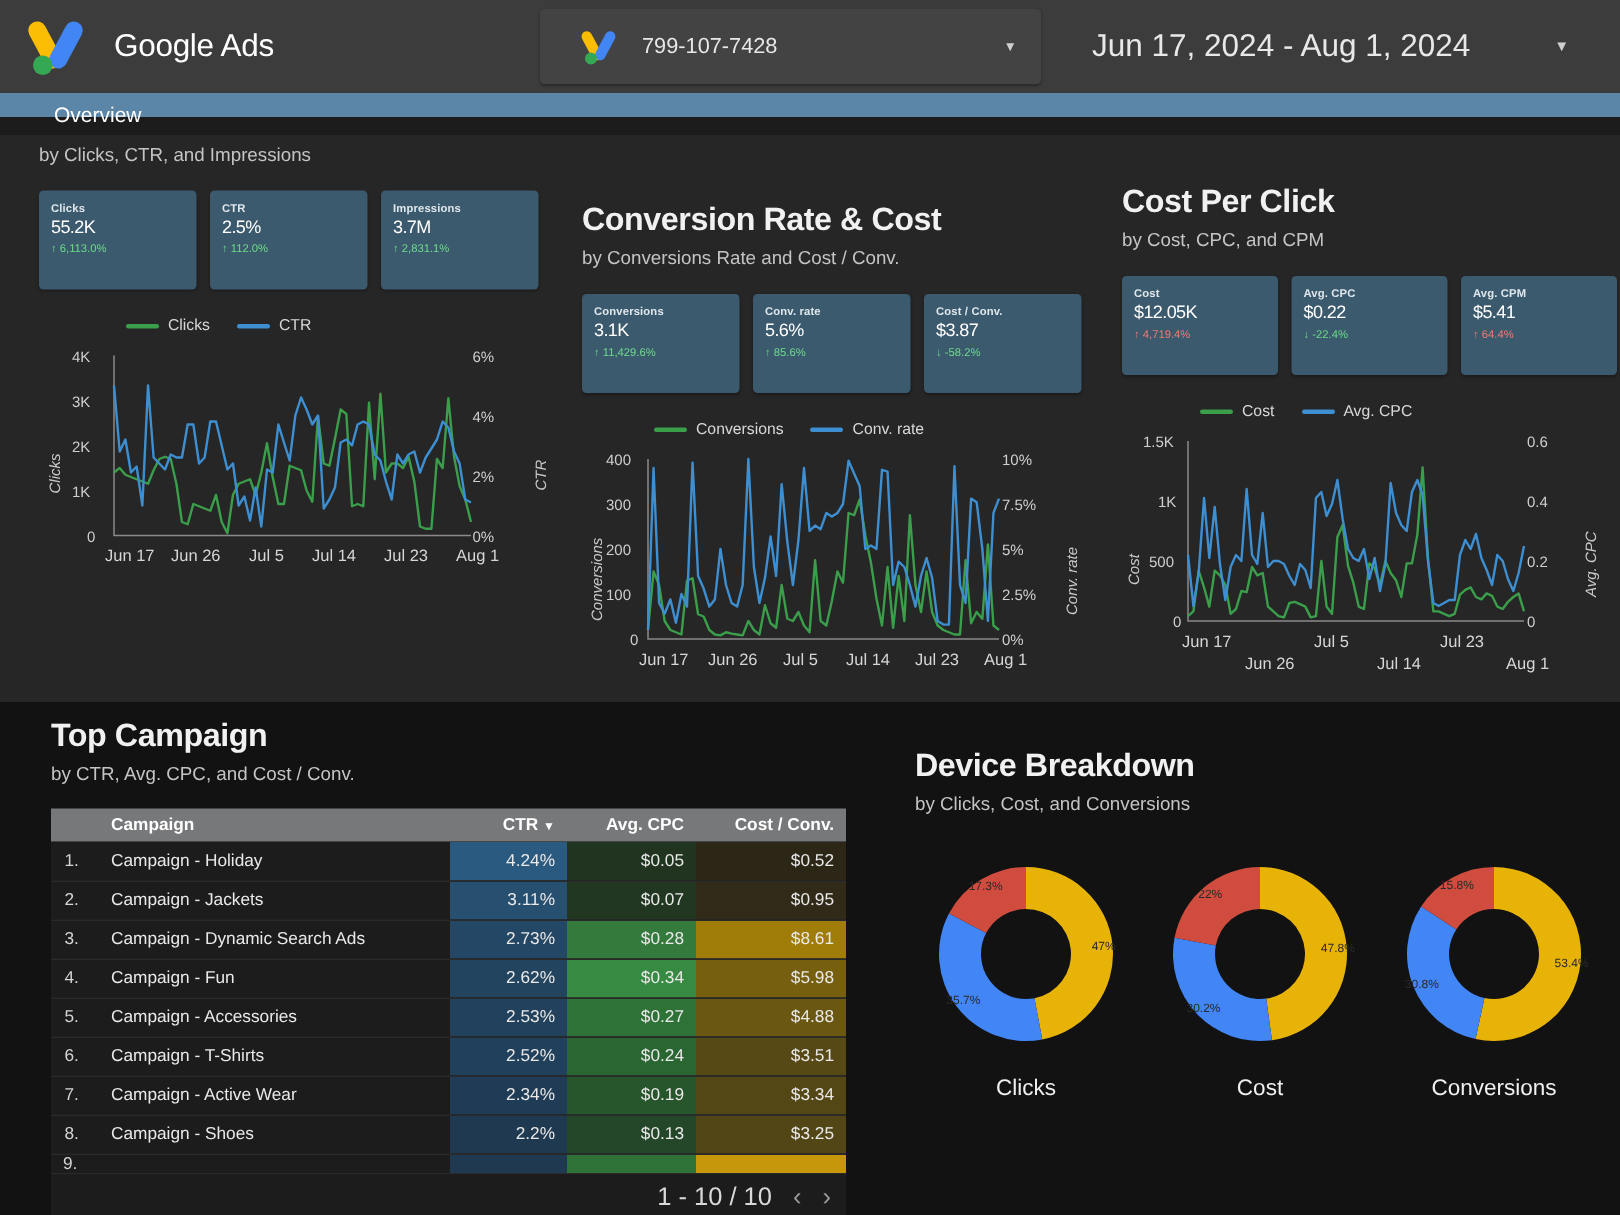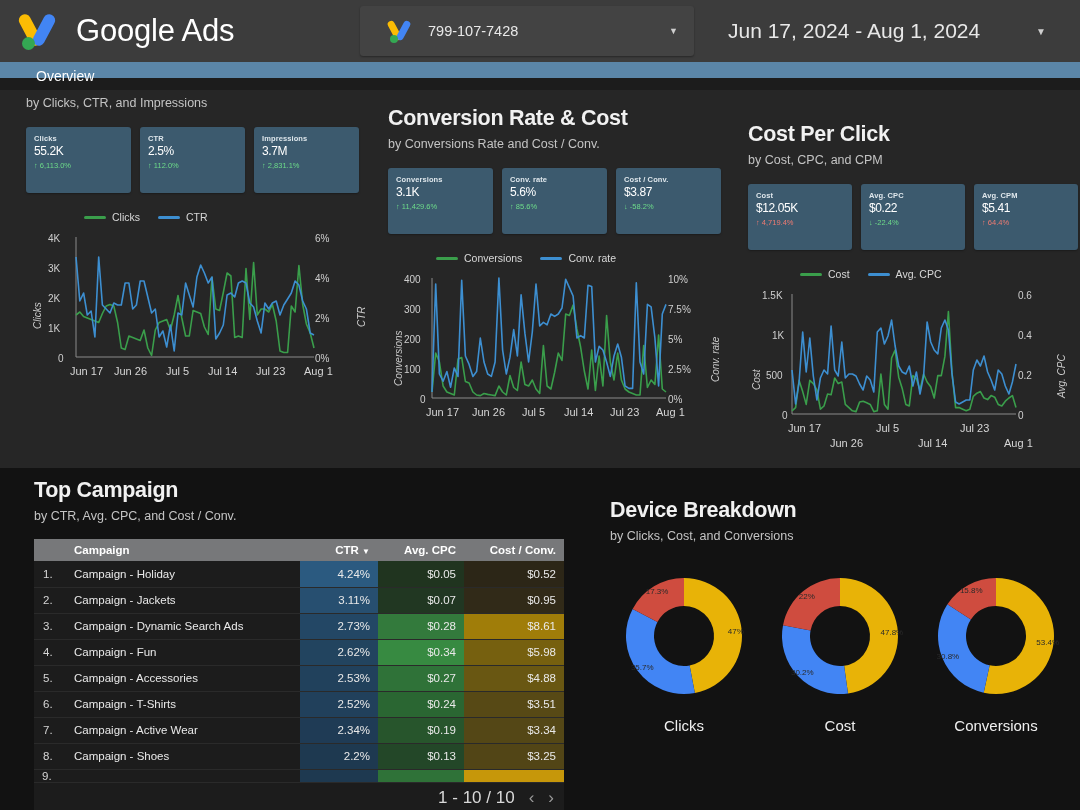--- a/index.html
+++ b/index.html
@@ -27,21 +27,21 @@
   .gads-logo .bar-b {
     position: absolute; left: 20px; top: 2px; width: 12px; height: 34px;
     background: #4285f4; border-radius: 6px;
     transform: rotate(28deg); transform-origin: 50% 50%;
   }
   .gads-logo .dot-g {
     position: absolute; left: 4px; bottom: 1px; width: 13px; height: 13px;
     background: #34a853; border-radius: 50%;
   }
   .brand-text {
-    color: #fff; font-size: 31px; font-weight: 400; margin-left: 14px;
+    color: #fff; font-size: 21px; font-weight: 400; margin-left: 14px;
     letter-spacing: -0.2px;
   }
 
   .account-select {
     position: absolute; left: 360px; top: 6px; width: 334px; height: 50px;
     background: #434343; border-radius: 3px;
     display: flex; align-items: center; padding: 0 12px;
     box-shadow: 0 1px 2px rgba(0,0,0,.35);
   }
   .mini-logo { width: 26px; height: 24px; position: relative; flex: none; margin-left: 16px;}
@@ -256,21 +256,21 @@
       <div class="xtick" style="left:44px;  top:136px;">Jun 17</div>
       <div class="xtick" style="left:88px;  top:136px;">Jun 26</div>
       <div class="xtick" style="left:140px; top:136px;">Jul 5</div>
       <div class="xtick" style="left:182px; top:136px;">Jul 14</div>
       <div class="xtick" style="left:230px; top:136px;">Jul 23</div>
       <div class="xtick" style="left:278px; top:136px;">Aug 1</div>
     </div>
   </div>
 
   <div class="section" style="left:388px; width:340px;">
-    <div class="sec-title" style="margin-top:16px;">Conversion Rate &amp; Cost</div>
+    <div class="sec-title" style="margin-top:44px;">Conversion Rate &amp; Cost</div>
     <div class="sec-sub">by Conversions Rate and Cost / Conv.</div>
     <div class="cards">
       <div class="card">
         <div class="card-label">Conversions</div>
         <div class="card-value">3.1K</div>
         <div class="card-delta delta-up"><span>↑</span> <span>11,429.6%</span></div>
       </div>
       <div class="card">
         <div class="card-label">Conv. rate</div>
         <div class="card-value">5.6%</div>

